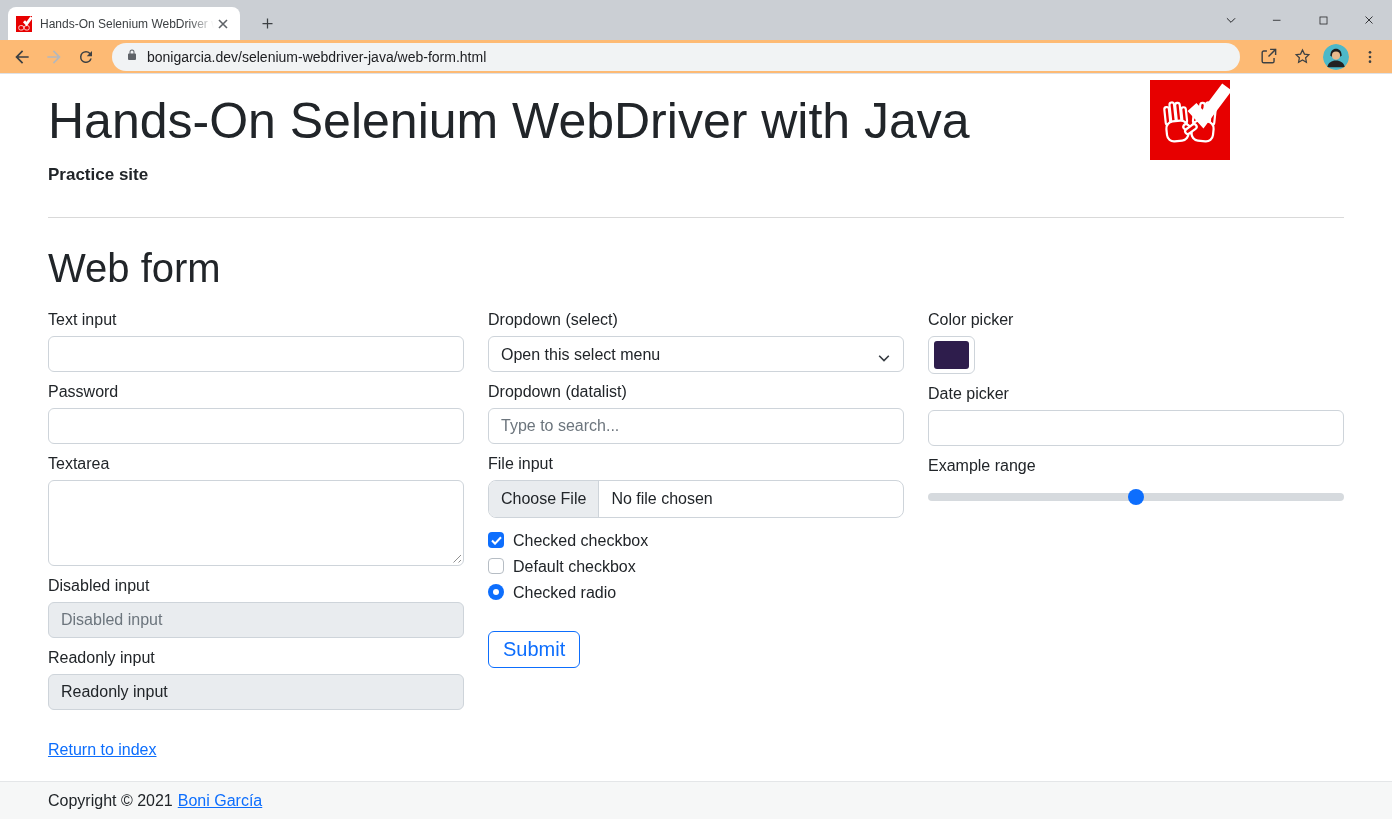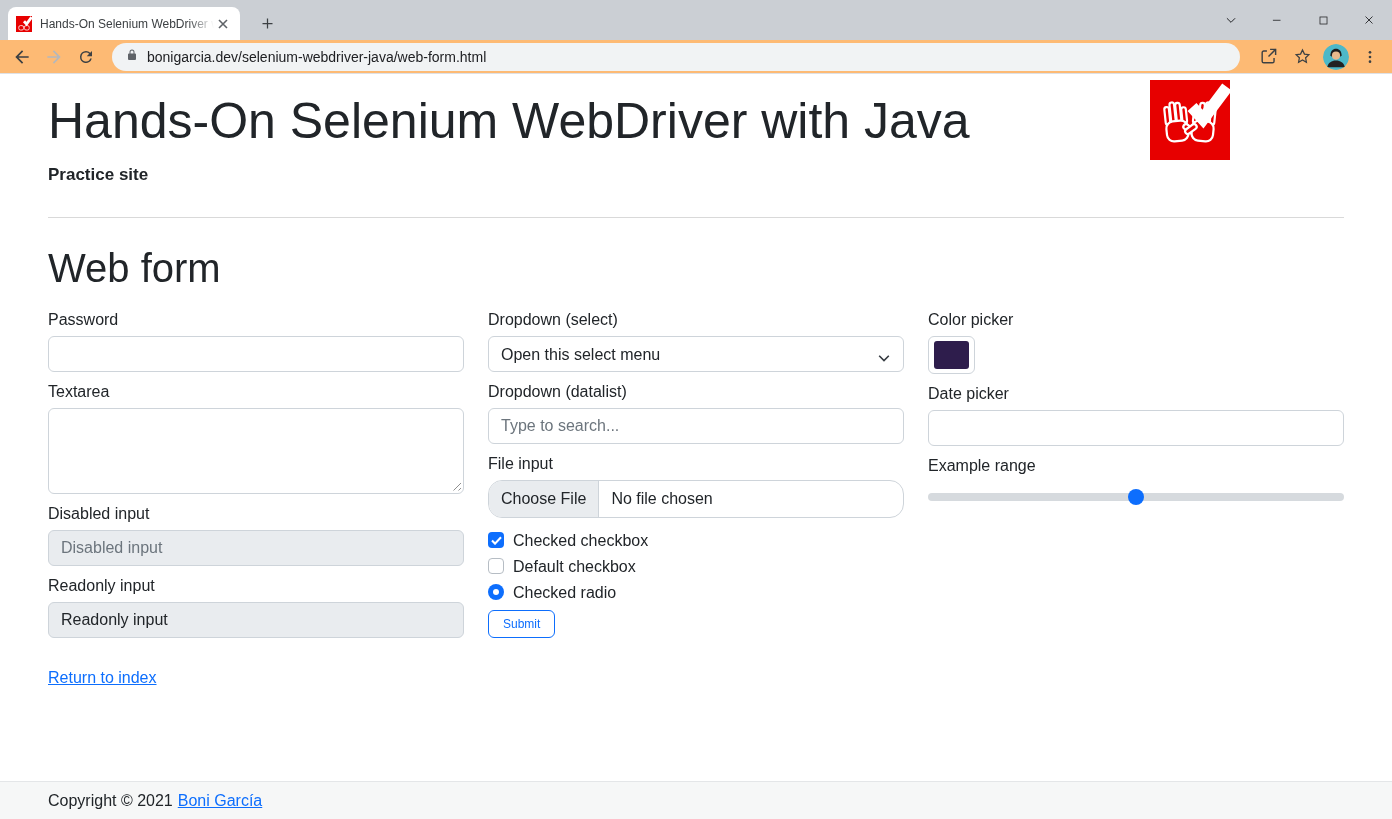--- a/index.html
+++ b/index.html
@@ -53,38 +53,38 @@
   .ta-wrap { position:relative; }
   .ta { height:86px; resize:none; line-height:24px; }
   .resize-grip {
     position:absolute; right:3px; bottom:3px; width:11px; height:11px;
     background:repeating-linear-gradient(135deg, transparent 0 2.5px, #8f8f8f 2.5px 3.5px);
     clip-path:polygon(100% 0, 0 100%, 100% 100%);
   }
   .select-box { position:relative; cursor:default; line-height:24px; }
   .select-chevron { position:absolute; right:12px; top:11px; }
 
-  .file-input { display:flex; align-items:stretch; height:38px; border:1px solid #ced4da; border-radius:14px; overflow:hidden; }
+  .file-input { display:flex; align-items:stretch; height:38px; border:1px solid #ced4da; border-radius:8px; overflow:hidden; }
   .file-btn { background:#e9ecef; border-right:1px solid #ced4da; padding:0 12px; display:flex; align-items:center; font-size:16px; color:#212529; }
   .file-status { padding:0 12px; display:flex; align-items:center; font-size:16px; color:#212529; }
 
   .checks { margin-top:14px; }
   .check-row { display:flex; align-items:center; margin-bottom:9px; }
   .check-row .row-label { font-size:16px; color:#212529; line-height:17px; }
   .cbox { width:16px; height:16px; border-radius:4px; flex:none; margin-right:9px; display:flex; align-items:center; justify-content:center; }
   .cbox.checked { background:#0d6efd; }
   .cbox.unchecked { background:#fff; border:1px solid #b6bdc4; }
   .radio { width:16px; height:16px; border-radius:50%; flex:none; margin-right:9px; position:relative; }
   .radio.checked { background:#0d6efd; }
   .radio.checked::after { content:""; position:absolute; inset:5px; border-radius:50%; background:#fff; }
   .radio.unchecked { background:#fff; border:1px solid #b6bdc4; }
 
   .submit-btn {
-    background:#fff; color:#0d6efd; border:1px solid #0d6efd; border-radius:6px;
-    font-size:12px; font-family:inherit; padding:6px 14px; cursor:pointer;
+    margin-top:21px; background:#fff; color:#0d6efd; border:1px solid #0d6efd; border-radius:6px;
+    font-size:20px; font-family:inherit; padding:6px 14px; cursor:pointer;
   }
 
   .color-box { width:47px; height:38px; border:1px solid #ced4da; border-radius:6px; padding:4px 5px; }
   .color-swatch { width:100%; height:100%; border-radius:3px; background:#2e1d4c; }
 
   .range-wrap { position:relative; height:16px; margin-top:12px; }
   .range-track { position:absolute; left:0; right:0; top:4px; height:8px; border-radius:4px; background:#d6dade; }
   .range-thumb { position:absolute; top:0; width:16px; height:16px; border-radius:50%; background:#0d6efd; }
 
   .return-link { display:inline-block; margin-top:22px; font-size:16px; color:#0d6efd; text-decoration:underline; cursor:pointer; }
@@ -236,20 +236,24 @@
     </div>
 
     <hr class="divider">
 
     <h2 class="page-heading">Web form</h2>
 
     <div class="form-grid">
 
       <div class="col">
         <div class="field">
+          <label class="field-label">Text input</label>
+          <input class="text-like" type="text" value="" style="">
+        </div>
+        <div class="field">
           <label class="field-label">Password</label>
           <input class="text-like" type="password" value="" style="">
         </div>
         <div class="field">
           <label class="field-label">Textarea</label>
           <span class="ta-wrap">
             <textarea class="text-like ta" style=""></textarea>
             <span class="resize-grip"></span>
           </span>
         </div>

